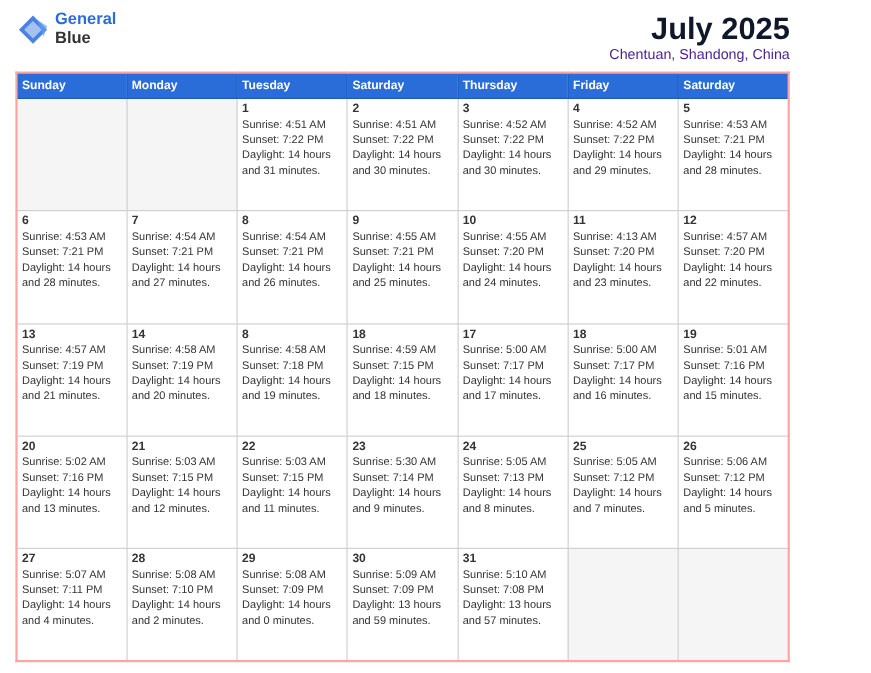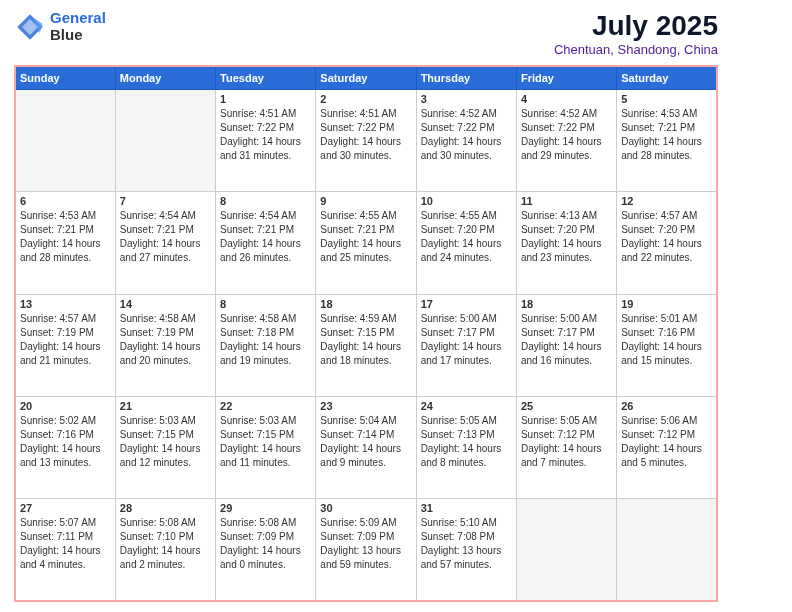--- a/index.html
+++ b/index.html
@@ -285,21 +285,21 @@
           </td>
           <td>
             <span class="day-num">22</span>
             <div class="day-info" style="white-space: pre-line;">Sunrise: 5:03 AM
 Sunset: 7:15 PM
 Daylight: 14 hours
 and 11 minutes.</div>
           </td>
           <td>
             <span class="day-num">23</span>
-            <div class="day-info" style="white-space: pre-line;">Sunrise: 5:04 AM
+            <div class="day-info" style="white-space: pre-line;">Sunrise: 5:30 AM
 Sunset: 7:14 PM
 Daylight: 14 hours
 and 9 minutes.</div>
           </td>
           <td>
             <span class="day-num">24</span>
             <div class="day-info" style="white-space: pre-line;">Sunrise: 5:05 AM
 Sunset: 7:13 PM
 Daylight: 14 hours
 and 8 minutes.</div>

